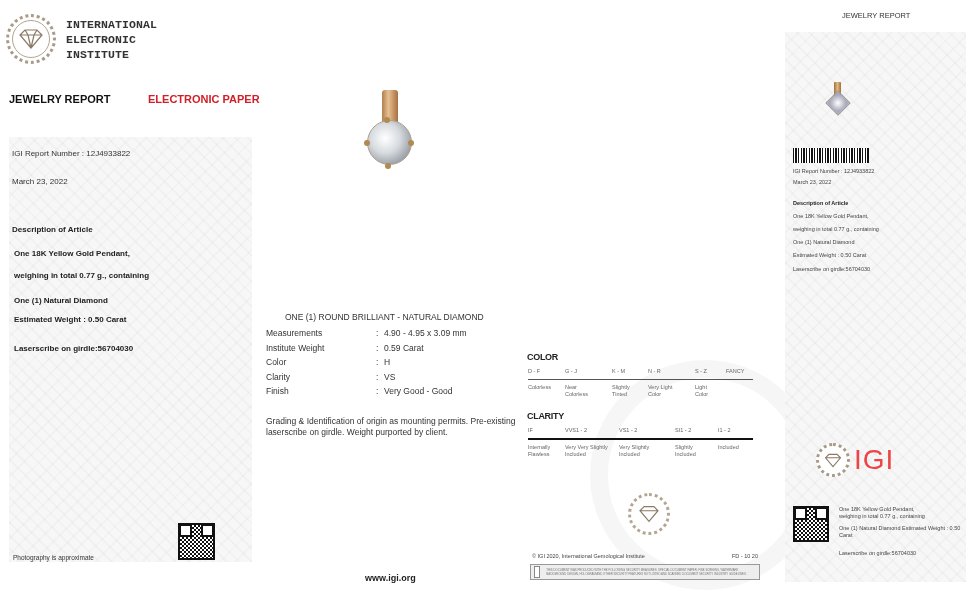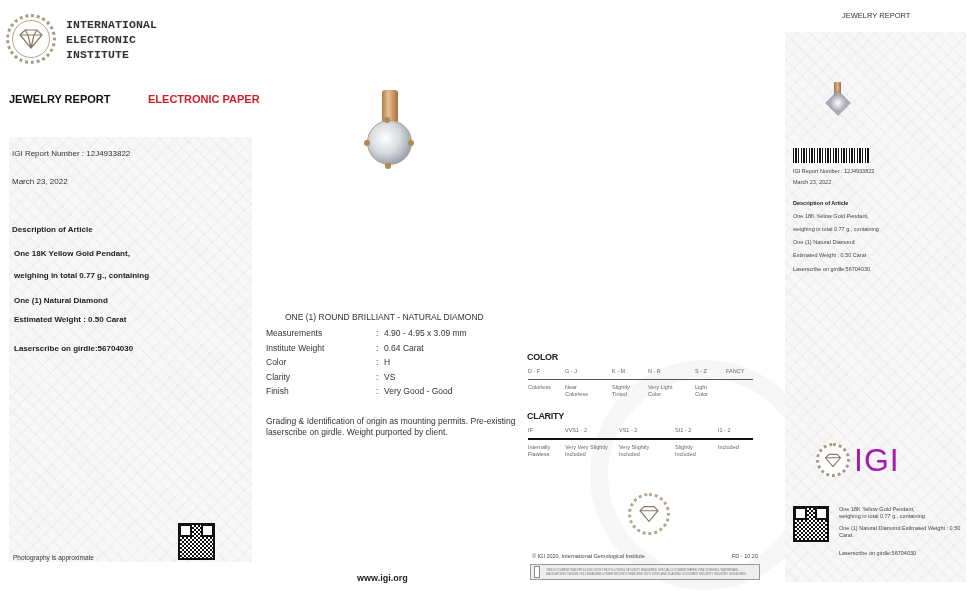--- a/index.html
+++ b/index.html
@@ -41,21 +41,21 @@
   .stone { position: absolute; left: 5px; top: 30px; width: 45px; height: 45px; border-radius: 50%;
            background: radial-gradient(circle at 40% 40%, #ffffff, #d8dce0 40%, #9aa0a8 75%, #c8ccd0); border: 1px solid #b0a090; }
   .prong { position: absolute; width: 6px; height: 6px; border-radius: 50%; background: #b08a50; }
 
   .spec { position: absolute; left: 266px; top: 312px; font-size: 8.5px; color: #333; }
   .spec-head { margin-bottom: 4px; margin-left: 19px; }
   .spec-row { display: flex; height: 14.5px; align-items: center; }
   .spec-label { width: 110px; }
   .spec-colon { width: 8px; }
   .note { position: absolute; left: 266px; top: 416px; width: 250px; font-size: 8.5px; line-height: 11px; color: #333; }
-  .website { position: absolute; left: 357px; top: 573px; font-size: 9px; font-weight: bold; color: #222; }
+  .website { position: absolute; left: 365px; top: 573px; font-size: 9px; font-weight: bold; color: #222; }
 
   
   .scale-area { position: absolute; left: 520px; top: 300px; width: 262px; height: 286px; }
   .watermark { position: absolute; left: 70px; top: 60px; width: 230px; height: 230px; border-radius: 50%;
                border: 18px solid rgba(0,0,0,0.035); }
   .scale-title { position: absolute; font-weight: bold; font-size: 9px; color: #222; letter-spacing: -0.3px; }
   .scale-row { position: absolute; font-size: 5.5px; color: #666; }
   .scale-line { position: absolute; left: 8px; width: 225px; height: 1px; background: #555; }
   .scale-line.dark { height: 1.5px; background: #111; }
   .cell { position: absolute; line-height: 6.5px; }
@@ -71,21 +71,21 @@
   .r-title { position: absolute; left: 842px; top: 11px; font-size: 7.5px; color: #333; }
   .pendant-small { position: absolute; left: 828px; top: 82px; width: 20px; height: 35px; }
   .bail-s { position: absolute; left: 6px; top: 0; width: 7px; height: 14px; background: linear-gradient(90deg,#a07040,#e0b880,#a07040); border-radius: 1px; }
   .stone-s { position: absolute; left: 1px; top: 12px; width: 18px; height: 18px; background: radial-gradient(circle,#fff,#aab 70%); transform: rotate(45deg); border: 1px solid #999; }
   .barcode { position: absolute; left: 793px; top: 148px; width: 76px; height: 15px;
              background: repeating-linear-gradient(90deg, #111 0 1px, #fff 1px 2px, #111 2px 4px, #fff 4px 5px, #111 5px 6px, #fff 6px 8px); }
   .r-text { position: absolute; left: 793px; font-size: 5.5px; color: #444; }
   .r-bold { position: absolute; left: 793px; font-size: 5.5px; font-weight: bold; color: #222; }
   .igi-logo { position: absolute; left: 816px; top: 443px; display: flex; align-items: center; }
   .igi-seal { width: 34px; height: 34px; border-radius: 50%; border: 3px dotted #a89a86; background: #fff; display: flex; align-items: center; justify-content: center; }
-  .igi-text { margin-left: 4px; font-size: 32px; font-weight: normal; color: #a21caf; letter-spacing: 1px; line-height: 30px; }
+  .igi-text { margin-left: 4px; font-size: 28px; font-weight: normal; color: #ef4444; letter-spacing: 1px; line-height: 30px; }
   .r-bottom { position: absolute; left: 839px; font-size: 5.5px; color: #444; line-height: 6.5px; width: 130px; }
 </style>
 </head>
 <body>
 
 <div class="logo-wrap">
   <div class="seal">
     <div class="seal-inner">
       <svg width="26" height="22" viewBox="0 0 26 22">
           <path d="M2 7 L7 2 L19 2 L24 7 L13 20 Z M2 7 L24 7 M7 2 L10 7 L13 20 M19 2 L16 7 L13 20" fill="none" stroke="#8a7a66" stroke-width="1.2"></path>
@@ -126,21 +126,21 @@
 <div class="spec">
   <div class="spec-head">ONE (1) ROUND BRILLIANT - NATURAL DIAMOND</div>
   <div class="spec-row">
     <span class="spec-label">Measurements</span>
     <span class="spec-colon">:</span>
     <span>4.90 - 4.95 x 3.09 mm</span>
   </div>
   <div class="spec-row">
     <span class="spec-label">Institute Weight</span>
     <span class="spec-colon">:</span>
-    <span>0.64 Carat</span>
+    <span>0.59 Carat</span>
   </div>
   <div class="spec-row">
     <span class="spec-label">Color</span>
     <span class="spec-colon">:</span>
     <span>H</span>
   </div>
   <div class="spec-row">
     <span class="spec-label">Clarity</span>
     <span class="spec-colon">:</span>
     <span>VS</span>

